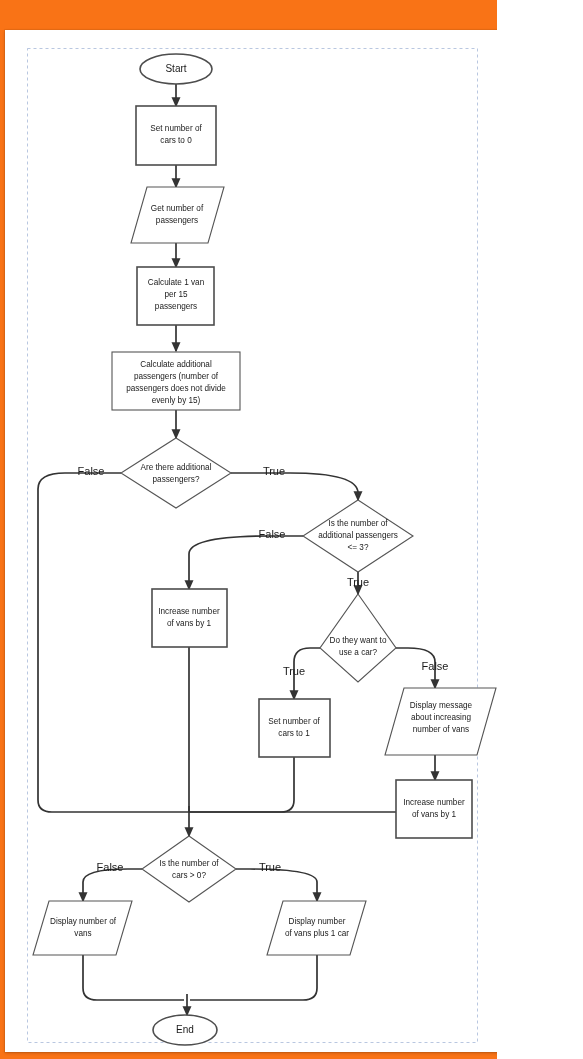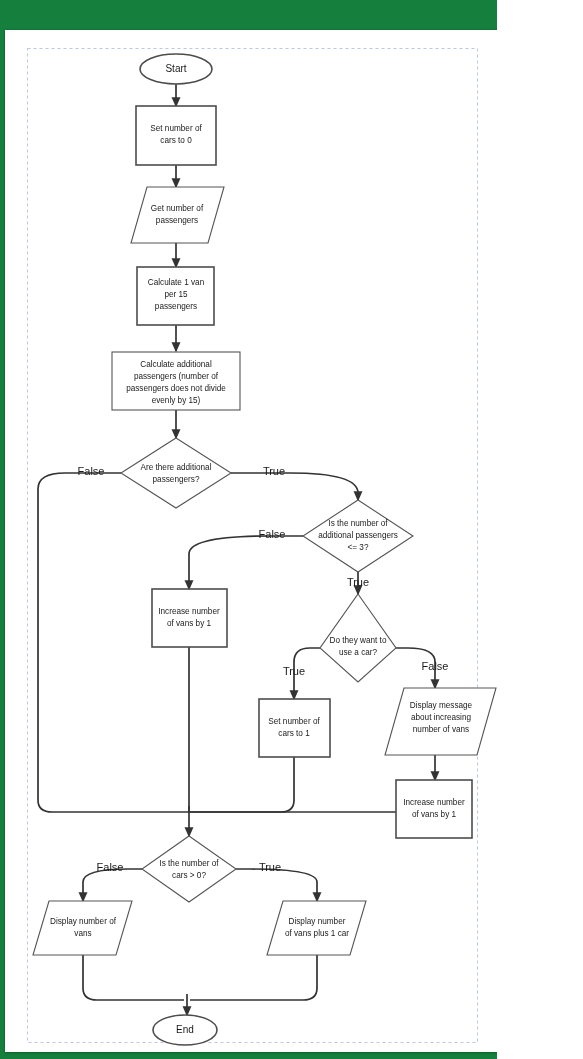--- a/index.html
+++ b/index.html
@@ -5,21 +5,21 @@
   html, body {
     margin: 0;
     padding: 0;
     background: #ffffff;
     font-family: "Liberation Sans", sans-serif;
   }
   #app {
     position: relative;
     width: 497px;
     height: 1059px;
-    background: #15803d;
+    background: #f97316;
     overflow: hidden;
     text-align: center;
   }
   #page {
     position: absolute;
     left: 5px;
     top: 30px;
     width: 572px;
     height: 1022px;
     background: #ffffff;

